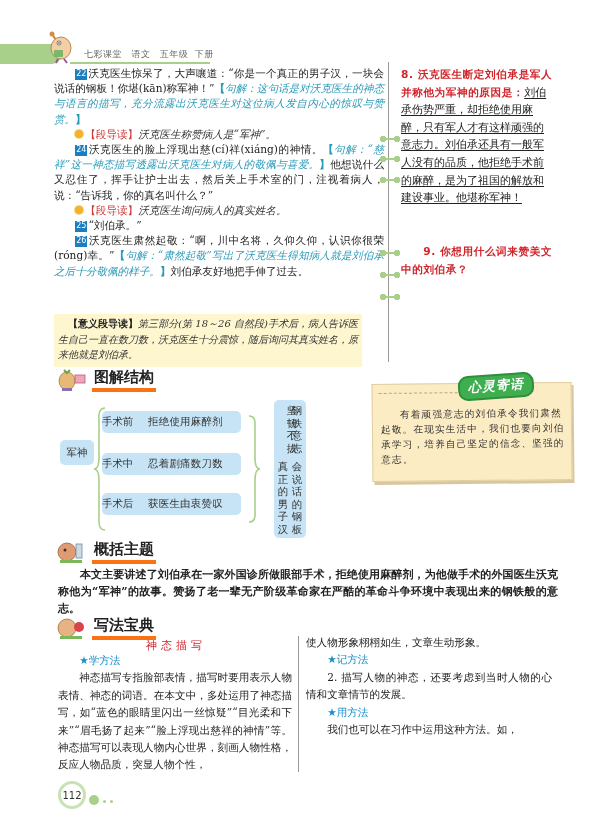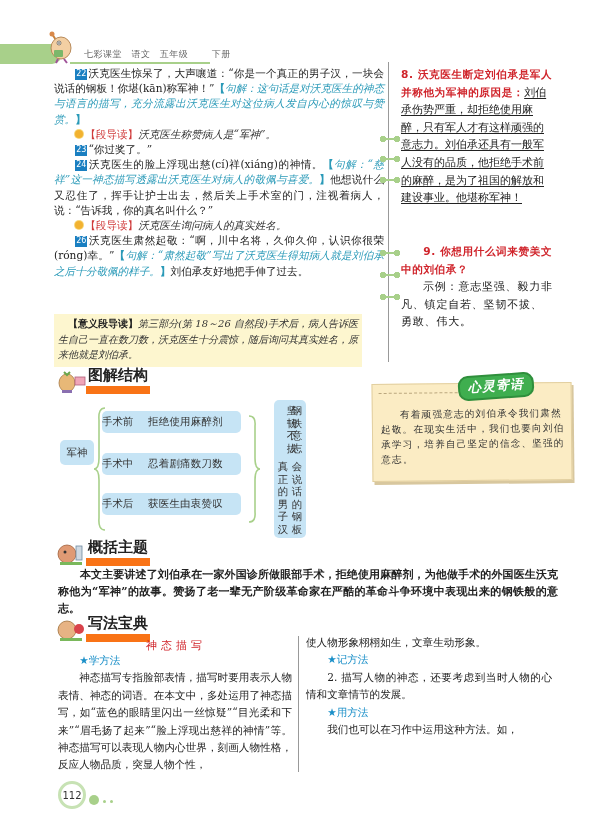--- a/index.html
+++ b/index.html
@@ -36,21 +36,21 @@
 
   
   .side { position: absolute; left: 401px; width: 152px; font-size: 11px; line-height: 17.6px; }
   .side .q { color: #d0242b; font-family: "DejaVu Sans", sans-serif; font-weight: bold; font-size: 10.6px; text-indent: 2.1em; letter-spacing: 0.6px; }
   .side .a { color: #222; }
   .side .ex { text-indent: 2em; letter-spacing: 0.8px; }
 
   
   .sec-head { position: absolute; display: flex; align-items: flex-end; }
   .sec-icon { width: 30px; height: 26px; position: relative; }
-  .sec-title { font-family: "DejaVu Serif", serif; font-weight: bold; font-size: 15px; margin-left: 0; padding: 0 2px 1px 2px; border-bottom: 8px solid #f97316; color: #222; }
+  .sec-title { font-family: "DejaVu Serif", serif; font-weight: bold; font-size: 15px; margin-left: 6px; padding: 0 2px 1px 2px; border-bottom: 4px solid #f97316; color: #222; }
 
   
   .diag { position: absolute; left: 60px; top: 400px; width: 280px; height: 140px; }
   .chip { position: absolute; background: #c6e4f5; border-radius: 5px; font-family: "DejaVu Sans", sans-serif; font-size: 10.4px; color: #333; display: flex; align-items: center; }
   .chip-root { left: 0; top: 40px; width: 34px; height: 25px; justify-content: center; }
   .chip-row { left: 42px; width: 139px; height: 22px; }
   .chip-row .a { width: 40px; }
   .chip-row .b { margin-left: 6px; letter-spacing: 0.3px; }
   .brace { position: absolute; font-family: "DejaVu Sans", sans-serif; color: #a8d08a; }
   .chip-vert { position: absolute; left: 214px; top: 0; width: 32px; height: 138px; background: #c6e4f5; border-radius: 5px; font-family: "DejaVu Sans", sans-serif; font-size: 10.4px; color: #333; }
@@ -88,39 +88,39 @@
   <ellipse cx="15" cy="18" rx="10" ry="11" fill="#f3cfa3" stroke="#b88a5a" stroke-width="1"></ellipse>
   <circle cx="13" cy="13" r="2" fill="#fff" stroke="#333" stroke-width="0.6"></circle>
   <circle cx="13" cy="13" r="0.8" fill="#333"></circle>
   <rect x="8" y="20" width="9" height="7" fill="#7bb76a" rx="1"></rect>
   <path d="M12 29 L10 33 M18 29 L21 33" stroke="#a0549a" stroke-width="2"></path>
 </svg>
 <div class="hdr-line"></div>
 <div class="hdr-title">
   <span>七彩课堂</span>
   <span>语文</span>
-  <span style="margin-right:20px">五年级</span>
+  <span style="margin-right:3px">五年级</span>
   <span>下册</span>
 </div>
 
 <div class="main">
   <p class="para">
     <span class="num">22</span><span>沃克医生惊呆了，大声嚷道：“你是一个真正的男子汉，一块会说话的钢板！你堪(kān)称军神！”</span><span class="bracket">【</span><span class="note">句解：这句话是对沃克医生的神态与语言的描写，充分流露出沃克医生对这位病人发自内心的惊叹与赞赏。</span><span class="bracket">】</span>
   </p>
   <p class="para">
     <span class="sun"></span><span class="daodu-tag">【段导读】</span><span class="daodu-text note" style="color:#333">沃克医生称赞病人是“军神”。</span>
   </p>
   <p class="para">
-    <span class="num">23</span><span>“你过奖了。”</span>
-  </p>
-  <p class="para">
     <span class="num">24</span><span>沃克医生的脸上浮现出慈(cí)祥(xiáng)的神情。</span><span class="bracket">【</span><span class="note">句解：“慈祥”这一神态描写透露出沃克医生对病人的敬佩与喜爱。</span><span class="bracket">】</span><span>他想说什么又忍住了，挥手让护士出去，然后关上手术室的门，注视着病人，说：“告诉我，你的真名叫什么？”</span>
   </p>
   <p class="para">
     <span class="sun"></span><span class="daodu-tag">【段导读】</span><span class="daodu-text note" style="color:#333">沃克医生询问病人的真实姓名。</span>
+  </p>
+  <p class="para">
+    <span class="num">25</span><span>“刘伯承。”</span>
   </p>
   <p class="para">
     <span class="num">26</span><span>沃克医生肃然起敬：“啊，川中名将，久仰久仰，认识你很荣(róng)幸。”</span><span class="bracket">【</span><span class="note">句解：“肃然起敬”写出了沃克医生得知病人就是刘伯承之后十分敬佩的样子。</span><span class="bracket">】</span><span>刘伯承友好地把手伸了过去。</span>
   </p>
 </div>
 
 <div class="summary-box">
   <p class="para" style="text-indent:1em">
     <span class="lbl">【意义段导读】</span><span class="note" style="color:#333">第三部分(第 18～26 自然段)手术后，病人告诉医生自己一直在数刀数，沃克医生十分震惊，随后询问其真实姓名，原来他就是刘伯承。</span>
   </p>
@@ -132,21 +132,20 @@
 <div class="conn" style="left:380px; top:178px"></div>
 <div class="conn" style="left:380px; top:251px"></div>
 <div class="conn" style="left:380px; top:273px"></div>
 <div class="conn" style="left:380px; top:295px"></div>
 
 <div class="side" style="top:66px">
   <p><span class="q" style="display:inline">8. 沃克医生断定刘伯承是军人并称他为军神的原因是：</span><span class="a" style="text-decoration:underline; text-underline-offset:2px">刘伯承伤势严重，却拒绝使用麻醉，只有军人才有这样顽强的意志力。刘伯承还具有一般军人没有的品质，他拒绝手术前的麻醉，是为了祖国的解放和建设事业。他堪称军神！</span></p>
 </div>
 <div class="side" style="top:243px">
   <p class="q" style="text-indent:2.1em">9. 你想用什么词来赞美文中的刘伯承？</p>
-  <p class="a ex">示例：意志坚强、毅力非凡、镇定自若、坚韧不拔、勇敢、伟大。</p>
 </div>
 
 <div class="sec-head" style="left:56px; top:366px">
   <svg class="sec-icon" viewBox="0 0 30 26">
     <ellipse cx="11" cy="15" rx="8" ry="9" fill="#e8b877" stroke="#a77a45" stroke-width="0.8"></ellipse>
     <path d="M8 4 L11 7 L14 4" stroke="#6aa64b" stroke-width="2" fill="none"></path>
     <rect x="19" y="9" width="10" height="8" fill="#f0a5b8" stroke="#b0607a" stroke-width="0.8"></rect>
     <rect x="6" y="22" width="10" height="3" fill="#8a6fb0"></rect>
   </svg>
   <span class="sec-title">图解结构</span>

